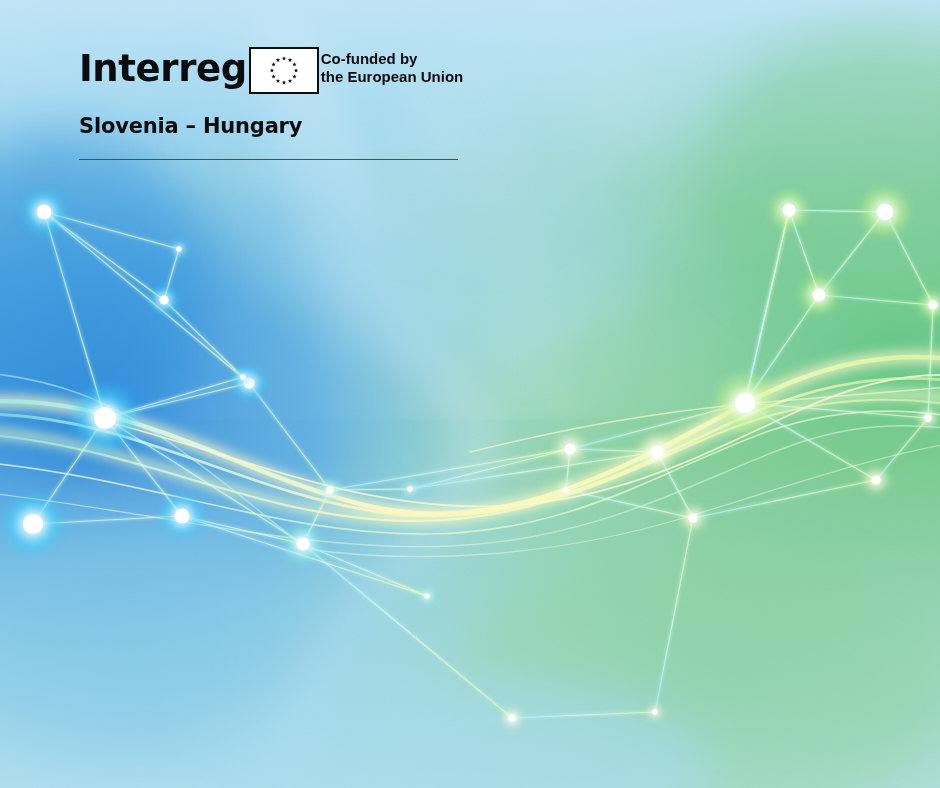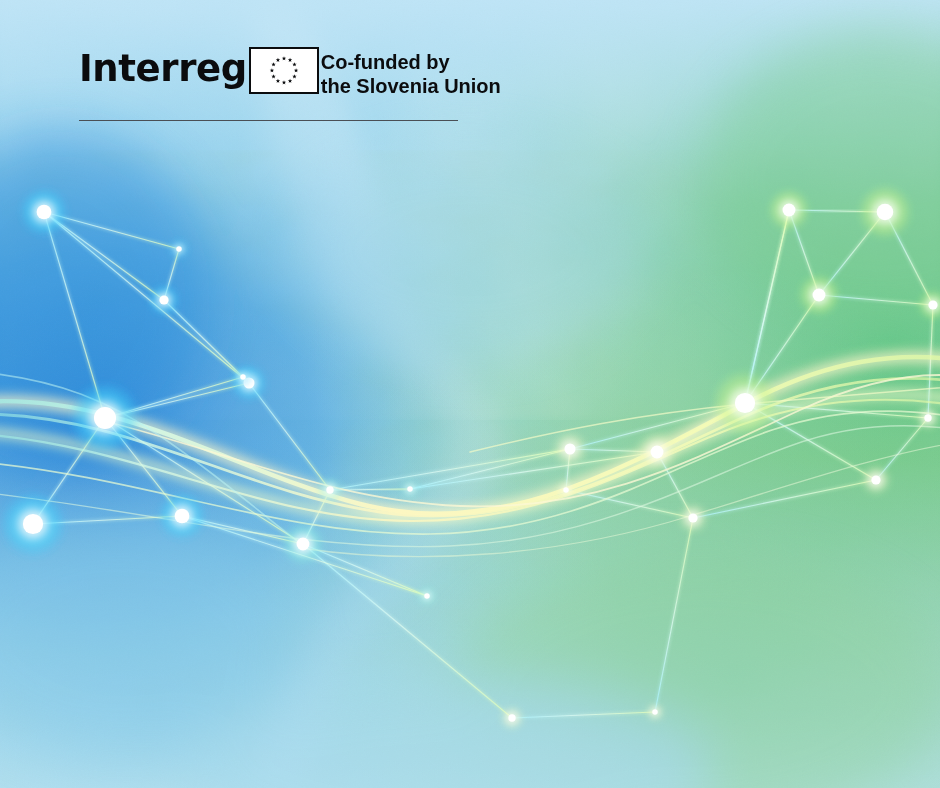--- a/index.html
+++ b/index.html
@@ -48,21 +48,21 @@
     border:2px solid #0b0c0e;
     box-sizing:border-box;
     position:relative;
     flex:0 0 auto;
     margin-top:3px;
   }
   .eu-emblem svg{position:absolute;left:0;top:0;width:100%;height:100%;}
   .eu-caption{
     font-family:"Liberation Sans", sans-serif;
     font-weight:700;
-    font-size:20px;
+    font-size:15px;
     line-height:1.22;
     color:#0b0c0e;
     margin-top:6px;
     white-space:nowrap;
   }
   .programme{
     font-family:"DejaVu Sans", sans-serif;
     font-weight:700;
     font-size:21px;
     letter-spacing:-0.2px;
@@ -463,22 +463,23 @@
               <polygon points="23.57,27.60 24.19,29.25 25.95,29.33 24.57,30.42 25.04,32.12 23.57,31.15 22.10,32.12 22.57,30.42 21.19,29.33 22.95,29.25" fill="#0b0c0e"></polygon>
               <polygon points="21.80,21.00 22.42,22.65 24.18,22.73 22.80,23.82 23.27,25.52 21.80,24.55 20.33,25.52 20.80,23.82 19.42,22.73 21.18,22.65" fill="#0b0c0e"></polygon>
               <polygon points="23.57,14.40 24.19,16.05 25.95,16.13 24.57,17.22 25.04,18.92 23.57,17.95 22.10,18.92 22.57,17.22 21.19,16.13 22.95,16.05" fill="#0b0c0e"></polygon>
               <polygon points="28.40,9.57 29.02,11.22 30.78,11.30 29.40,12.39 29.87,14.09 28.40,13.12 26.93,14.09 27.40,12.39 26.02,11.30 27.78,11.22" fill="#0b0c0e"></polygon>
             </g>
         </svg>
       </div>
 
       <div class="eu-caption">
         <div>Co-funded by</div>
-        <div>the Slovenia Union</div>
+        <div>the European Union</div>
       </div>
     </div>
 
+    <div class="programme">Slovenia – Hungary</div>
 
     <div class="divider"></div>
 
   </div>
 
 </div>
 
 </body></html>

